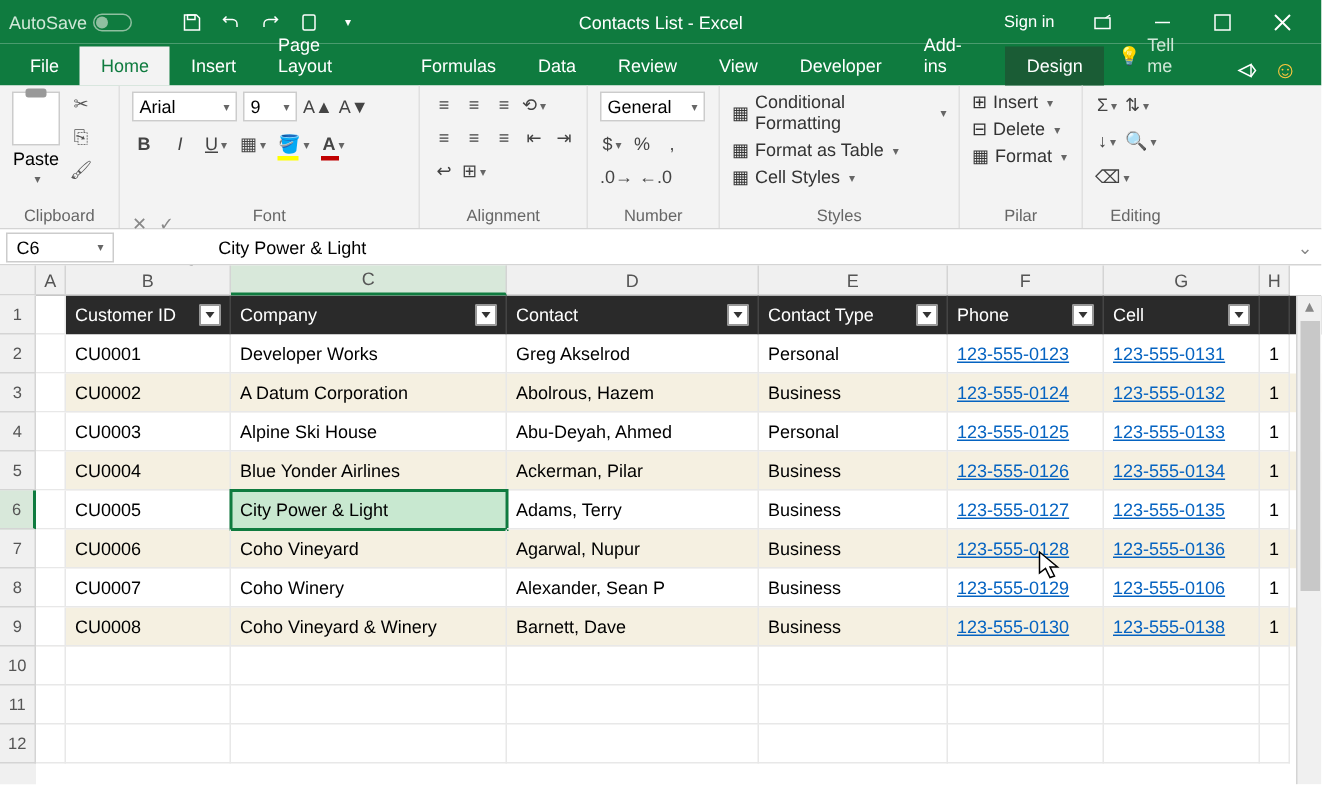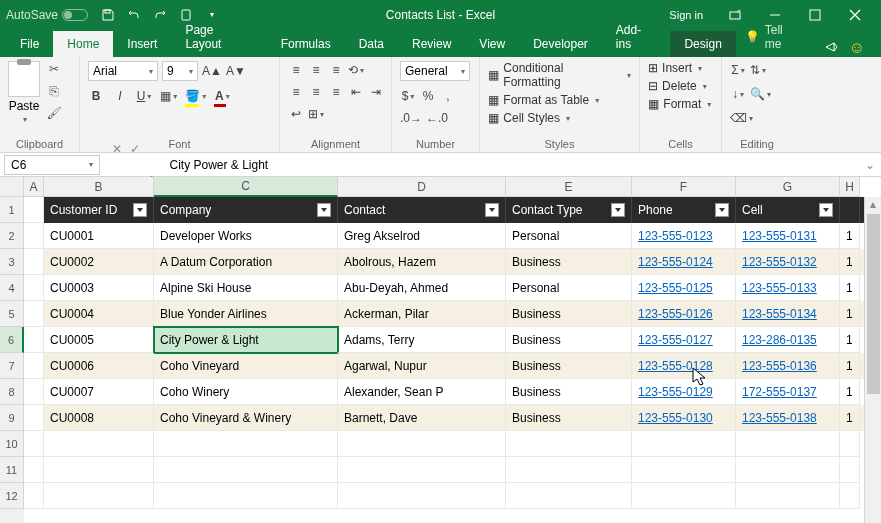--- a/index.html
+++ b/index.html
@@ -1,18 +1,18 @@
 <!DOCTYPE html>
 <html><head>
 <meta charset="utf-8">
 <style>
 *{box-sizing:border-box;margin:0;padding:0;font-family:"Segoe UI",Arial,sans-serif;font-size:12px;}
 body{background:#fff;width:881px;height:523px;overflow:hidden;position:relative;}
 .titlebar{height:29px;background:#0f7b3f;color:#fff;display:flex;align-items:center;padding:0 6px;}
-.titlebar .left{display:flex;align-items:center;gap:4px;}
+.titlebar .left{display:flex;align-items:center;gap:24px;}
 .autosave{display:flex;align-items:center;gap:4px;font-size:11px;color:#d0e8d8;}
 .toggle{width:26px;height:12px;border:1px solid #8fbfa0;border-radius:6px;position:relative;}
 .toggle::after{content:"";width:8px;height:8px;background:#8fbfa0;border-radius:50%;position:absolute;left:1px;top:1px;}
 .qat{display:flex;gap:10px;margin-left:8px;}
 .qat-icon{width:16px;height:16px;display:flex;align-items:center;justify-content:center;color:#fff;cursor:pointer;}
 .title{position:absolute;left:50%;transform:translateX(-50%);font-size:12px;}
 .titlebar .right{margin-left:auto;display:flex;align-items:center;gap:0;}
 .signin{padding:0 12px;font-size:11px;cursor:pointer;}
 .winbtn{width:40px;height:29px;display:flex;align-items:center;justify-content:center;cursor:pointer;}
 .tabbar{height:28px;background:#0f7b3f;display:flex;align-items:flex-end;padding:0 6px;}
@@ -36,21 +36,21 @@
 .font-row2{display:flex;gap:8px;margin-top:6px;align-items:center;}
 .btn{min-width:16px;height:18px;cursor:pointer;display:flex;align-items:center;justify-content:center;color:#444;}
 .align-rows{display:flex;flex-direction:column;gap:4px;}
 .align-row{display:flex;gap:4px;}
 .num-select{width:70px;height:20px;border:1px solid #ccc;background:#fff;padding:0 4px;display:flex;align-items:center;justify-content:space-between;cursor:pointer;}
 .styles-list{display:flex;flex-direction:column;gap:4px;}
 .style-item{display:flex;align-items:center;gap:4px;cursor:pointer;font-size:12px;color:#333;}
 .cells-list{display:flex;flex-direction:column;gap:4px;}
 .editing-col{display:flex;flex-direction:column;gap:6px;}
 .namebox-bar{height:24px;border-bottom:1px solid #d4d4d4;display:flex;align-items:center;background:#fff;}
-.namebox{width:96px;height:20px;border:1px solid #ccc;margin-left:4px;padding:0 6px;display:flex;align-items:center;justify-content:space-between;cursor:text;}
+.namebox{width:72px;height:20px;border:1px solid #ccc;margin-left:4px;padding:0 6px;display:flex;align-items:center;justify-content:space-between;cursor:text;}
 .fx-btns{display:flex;gap:8px;margin-left:12px;color:#888;}
 .formula-input{flex:1;margin-left:8px;margin-right:18px;height:20px;border:none;padding:0 4px;font-size:12px;}
 .expand-fb{width:16px;color:#888;cursor:pointer;}
 .sheet{position:relative;display:flex;height:346px;}
 .rowheads{width:24px;background:#f0f0f0;}
 .colheads{height:20px;background:#f0f0f0;display:flex;}
 .corner{width:24px;height:20px;background:#f0f0f0;border-right:1px solid #d4d4d4;border-bottom:1px solid #d4d4d4;}
 .colhead{border-right:1px solid #d4d4d4;border-bottom:1px solid #d4d4d4;display:flex;align-items:center;justify-content:center;color:#555;cursor:pointer;}
 .colhead.sel{background:#d8e8da;border-bottom:2px solid #0f7b3f;}
 .rowhead{height:26px;border-right:1px solid #d4d4d4;border-bottom:1px solid #d4d4d4;display:flex;align-items:center;justify-content:center;color:#555;cursor:pointer;font-size:11px;}
@@ -290,21 +290,21 @@
           <span>⊟</span>
           <span>Delete</span>
           <span class="dd">▾</span>
         </div>
       <div class="style-item">
           <span>▦</span>
           <span>Format</span>
           <span class="dd">▾</span>
         </div>
     </div>
-    <div class="group-label">Cells</div>
+    <div class="group-label">Pilar</div>
   </div>
 
   <div class="group" style="width:70px;border-right:none;">
     <div class="editing-col">
       <div class="align-row">
           <div class="btn">Σ<span class="dd">▾</span></div>
           <div class="btn">⇅<span class="dd">▾</span></div>
         </div>
       <div class="align-row">
           <div class="btn">↓<span class="dd">▾</span></div>
@@ -451,21 +451,21 @@
             <div class="gridrow band0">
               <div class="cell" style="width:20px;background:#fff;"></div>
               <div class="cell" style="width:110px;">CU0005</div>
               <div class="cell selcell" style="width:184px;">City Power &amp; Light</div>
               <div class="cell" style="width:168px;">Adams, Terry</div>
               <div class="cell" style="width:126px;">Business</div>
               <div class="cell" style="width:104px;">
                 <span class="link">123-555-0127</span>
               </div>
               <div class="cell" style="width:104px;">
-                <span class="link">123-286-0135</span>
+                <span class="link">123-555-0135</span>
               </div>
               <div class="cell" style="width:20px;">1</div>
             </div>
             <div class="gridrow band1">
               <div class="cell" style="width:20px;background:#fff;"></div>
               <div class="cell" style="width:110px;">CU0006</div>
               <div class="cell" style="width:184px;">Coho Vineyard</div>
               <div class="cell" style="width:168px;">Agarwal, Nupur</div>
               <div class="cell" style="width:126px;">Business</div>
               <div class="cell" style="width:104px;">
@@ -479,21 +479,21 @@
             <div class="gridrow band0">
               <div class="cell" style="width:20px;background:#fff;"></div>
               <div class="cell" style="width:110px;">CU0007</div>
               <div class="cell" style="width:184px;">Coho Winery</div>
               <div class="cell" style="width:168px;text-align:right;">Alexander, Sean P</div>
               <div class="cell" style="width:126px;">Business</div>
               <div class="cell" style="width:104px;">
                 <span class="link">123-555-0129</span>
               </div>
               <div class="cell" style="width:104px;">
-                <span class="link">172-555-0137</span>
+                <span class="link">123-555-0106</span>
               </div>
               <div class="cell" style="width:20px;">1</div>
             </div>
             <div class="gridrow band1">
               <div class="cell" style="width:20px;background:#fff;"></div>
               <div class="cell" style="width:110px;">CU0008</div>
               <div class="cell" style="width:184px;">Coho Vineyard &amp; Winery</div>
               <div class="cell" style="width:168px;">Barnett, Dave</div>
               <div class="cell" style="width:126px;">Business</div>
               <div class="cell" style="width:104px;">

